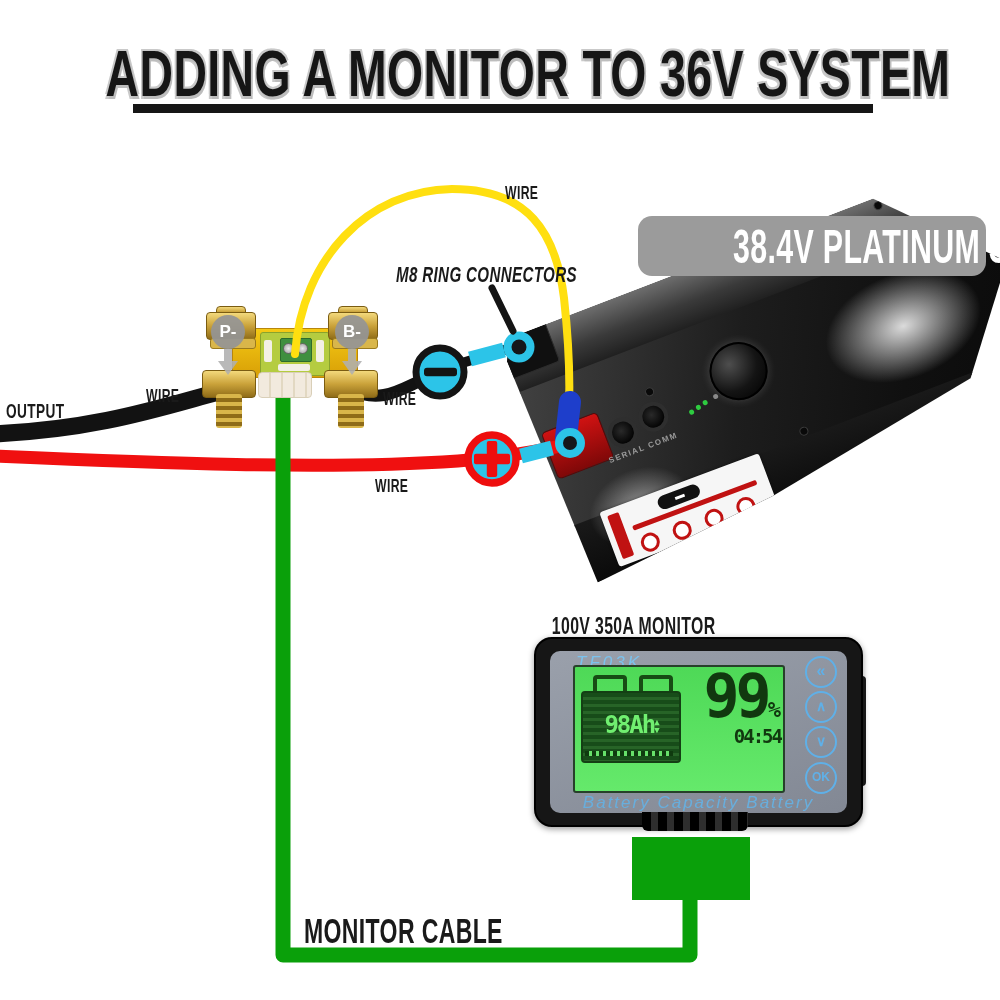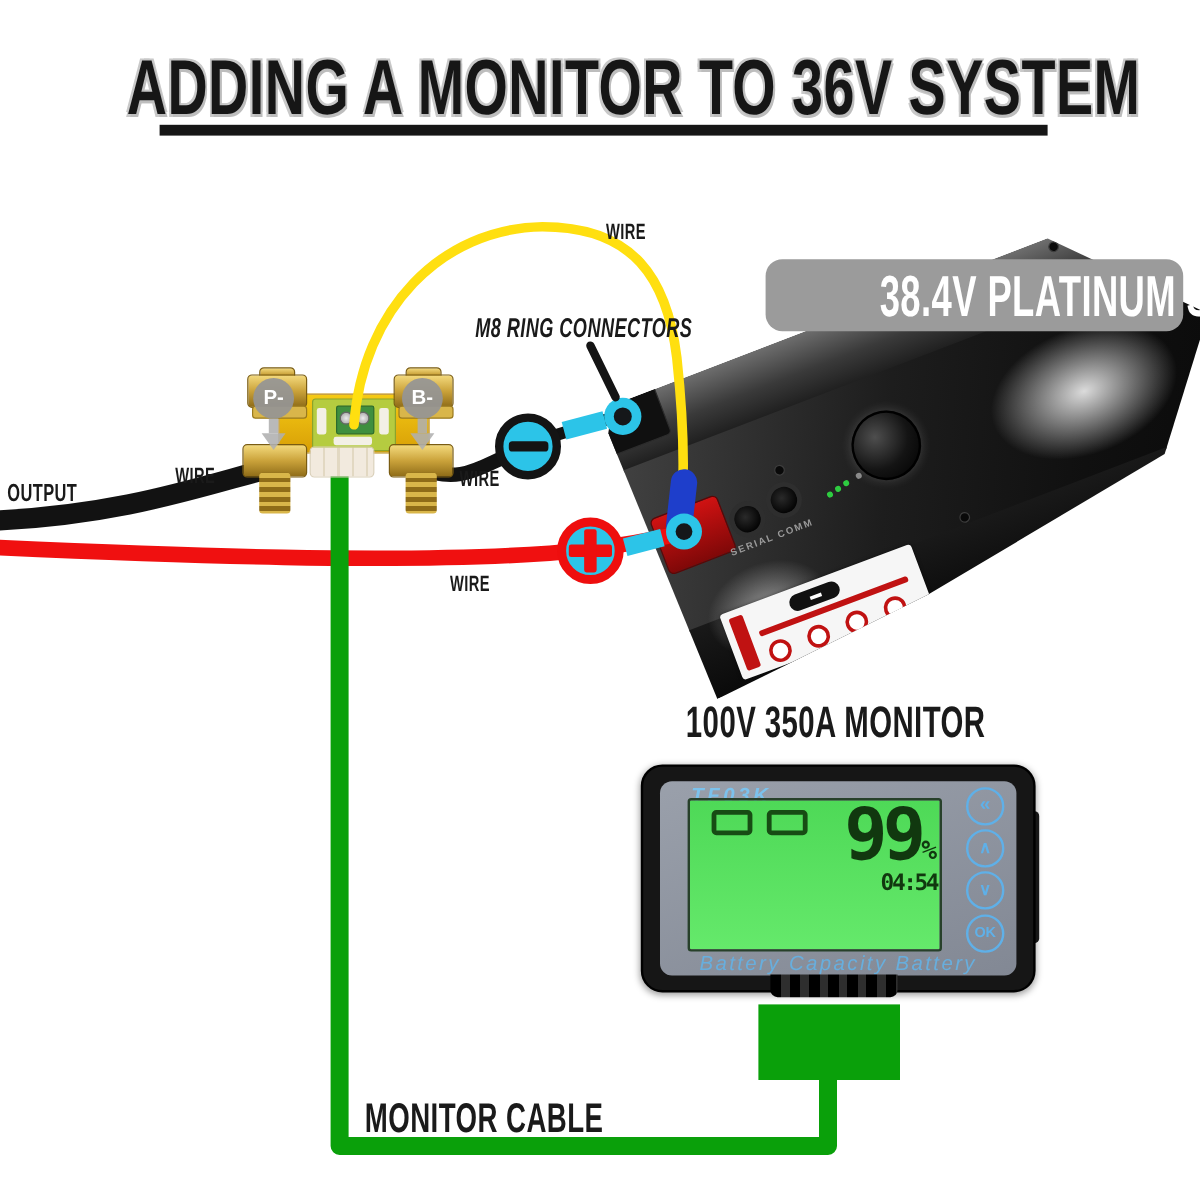--- a/index.html
+++ b/index.html
@@ -69,21 +69,21 @@
       color:#fff;font-weight:bold;font-size:17px;line-height:34px;text-align:center;}
   .arrow-shaft{width:8px;height:12px;background:rgba(175,175,175,.88);}
   .arrow-head{width:0;height:0;border-left:10px solid transparent;border-right:10px solid transparent;
       border-top:14px solid rgba(175,175,175,.88);}
   
   .monitor{left:534px;top:637px;width:325px;height:186px;background:#161616;border:2px solid #000;
       border-radius:18px;box-shadow:0 2px 6px rgba(0,0,0,.4);}
   .mon-tab{left:852px;top:676px;width:14px;height:110px;background:#1c1c1c;border-radius:4px;}
   .bezel{left:14px;top:12px;width:297px;height:162px;border-radius:10px;
       background:linear-gradient(160deg,#9aa0ab,#828894);}
-  .model{left:26px;top:2px;font-size:17px;font-weight:bold;font-style:italic;
+  .model{left:26px;top:2px;font-size:17px;font-weight:normal;font-style:italic;
       color:#7cc2ec;letter-spacing:3px;}
   .tagline{left:0;bottom:0;width:100%;text-align:center;font-size:17px;font-style:italic;
       color:#68aedd;letter-spacing:2px;}
   .lcd{left:23px;top:14px;width:208px;height:124px;border-radius:3px;border:2px solid #27402a;
       background:linear-gradient(180deg,#4ed957,#65e96b);
       font-family:"DejaVu Sans Mono",monospace;color:#11380f;font-weight:bold;}
   .bat-icon-body{left:6px;top:24px;width:96px;height:68px;border-radius:4px;border:2px solid #143f14;
       background:repeating-linear-gradient(180deg,#174c19 0 4px,#276427 4px 7px);}
   .bat-cap{width:26px;height:13px;border:4px solid #174c14;border-radius:4px;background:transparent;}
   .bat-zigzag{left:2px;top:58px;width:88px;height:5px;
@@ -196,20 +196,27 @@
   <div class="abs arrow-head" style="left:146px;top:55px;"></div>
 </div>
 
 <div class="abs mon-tab"></div>
 <div class="abs monitor">
   <div class="abs bezel">
     <div class="abs model">TF03K</div>
     <div class="abs lcd">
       <div class="abs bat-cap" style="left:18px;top:8px;"></div>
       <div class="abs bat-cap" style="left:64px;top:8px;"></div>
+      <div class="abs bat-icon-body">
+        <div class="abs bat-zigzag"></div>
+        <div class="abs cap-text">
+          <span>98Ah</span><span class="cap-arrows"><span>▲</span><br>
+            <span>▼</span></span>
+        </div>
+      </div>
       <div class="abs pct-row">
         <span class="pct-val">99</span><span class="pct-unit">%</span>
       </div>
       <div class="abs time">04:54</div>
     </div>
     <div class="abs tagline">Battery Capacity Battery</div>
     <div class="abs mbtn" style="top:5px;font-size:16px;line-height:26px;">«</div>
     <div class="abs mbtn" style="top:40px;font-size:14px;line-height:26px;">∧</div>
     <div class="abs mbtn" style="top:75px;font-size:14px;line-height:26px;">∨</div>
     <div class="abs mbtn" style="top:111px;font-size:12px;line-height:26px;">OK</div>
@@ -239,16 +246,16 @@
 <div class="abs" style="left:396px;top:261px;font-size:21px;font-style:italic;">
   <span class="cond">M8 RING CONNECTORS</span></div>
 <div class="abs lbl" style="left:146px;top:386px;">
   <span class="cond">WIRE</span></div>
 <div class="abs" style="left:6px;top:400px;font-size:19px;">
   <span class="cond">OUTPUT</span></div>
 <div class="abs lbl" style="left:383px;top:389px;">
   <span class="cond">WIRE</span></div>
 <div class="abs lbl" style="left:375px;top:476px;">
   <span class="cond">WIRE</span></div>
-<div class="abs" style="left:520px;top:582px;width:350px;text-align:right;font-size:34px;">
+<div class="abs" style="left:520px;top:612px;width:350px;text-align:left;font-size:22px;">
   <span class="cond center">100V 350A MONITOR</span></div>
 <div class="abs" style="left:304px;top:912px;font-size:32px;">
   <span class="cond">MONITOR CABLE</span></div>
 
 </body></html>

